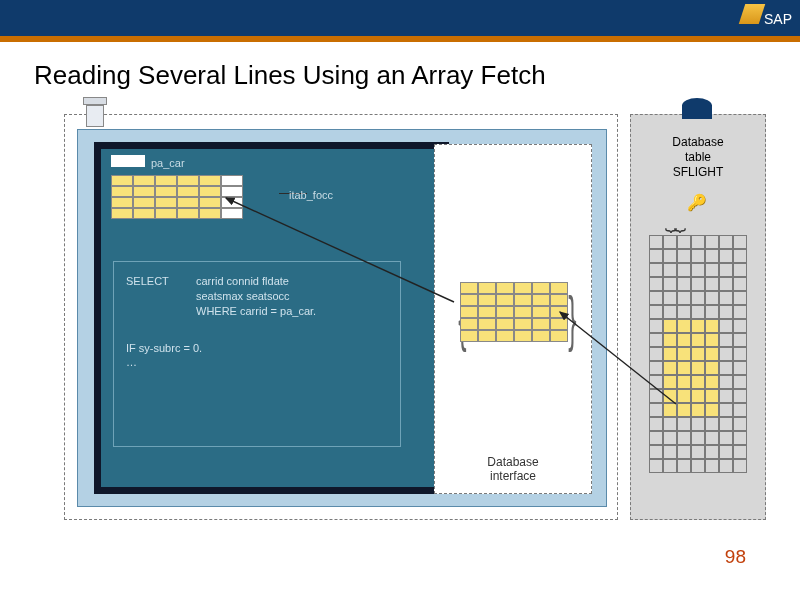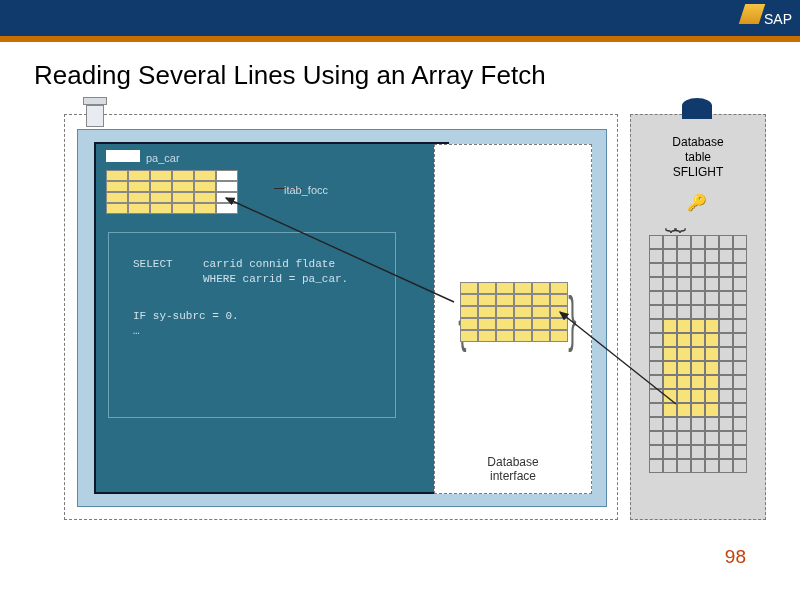--- a/index.html
+++ b/index.html
@@ -9,30 +9,30 @@
 .logo .gold{background:linear-gradient(180deg,#f6c344,#d9961a);width:20px;height:20px;display:inline-block;transform:skewX(-18deg);margin-right:-2px}
 .thin-bar{height:6px;background:#c96d00}
 .title{font-size:26px;font-weight:normal;color:#000;margin:18px 0 0 34px}
 .page-num{position:absolute;right:54px;bottom:32px;font-size:19px;color:#c2410c}
 .stage{position:absolute;left:36px;top:114px;width:730px;height:420px}
 .outer-box{position:absolute;left:28px;top:0;width:554px;height:406px;border:1px dashed #7a7a7a;background:#fff}
 .server-icon{position:absolute;left:18px;top:-18px;width:24px}
 .server-icon .top{width:24px;height:8px;background:#d8dde4;border:1px solid #888}
 .server-icon .body{width:18px;height:22px;background:#e8ecf2;border:1px solid #888;margin:0 auto}
 .blue-panel{position:absolute;left:12px;top:14px;width:530px;height:378px;background:#b4d1e4;border:1px solid #5a8aaa}
-.teal-panel{position:absolute;left:16px;top:12px;width:355px;height:352px;background:#2b6c85;border:2px solid #0f172a;color:#e6f0f5;font-size:11px}
+.teal-panel{position:absolute;left:16px;top:12px;width:355px;height:352px;background:#2b6c85;border:7px solid #0f172a;color:#e6f0f5;font-size:11px}
 .pa-car{position:absolute;left:50px;top:8px;color:#c9dce5}
 .pa-input{position:absolute;left:10px;top:6px;width:34px;height:12px;background:#fff}
 .itab-grid{position:absolute;left:10px;top:26px}
 .itab-label{position:absolute;left:188px;top:40px;color:#c9dce5}
 .itab-label-line{position:absolute;left:178px;top:44px;width:28px;height:1px;background:#2c2c2c}
 .mini-grid{display:grid;grid-template-columns:repeat(6,22px);grid-auto-rows:11px}
 .mini-grid .c{border:1px solid #888;background:#f8e27a}
 .mini-grid .c.w{background:#fff}
-.code{position:absolute;left:12px;top:88px;width:288px;height:186px;border:1px solid #6fa3b8;padding:24px;color:#cfe2ec;font-size:11px;line-height:1.35;font-family:Liberation Mono, monospace}
+.code{position:absolute;left:12px;top:112px;width:288px;height:186px;border:1px solid #6fa3b8;padding:12px;color:#cfe2ec;font-size:11px;line-height:1.35;font-family:Liberation Sans, sans-serif}
 .kw{display:inline-block;width:70px}
 .table-badge{display:inline-block;background:#0f3a6b;color:#fff;padding:0 4px;border:1px solid #0a2646;font-size:10px}
 .db-interface{position:absolute;right:14px;top:14px;width:158px;height:350px;border:1px dashed #7a7a7a;background:#fff}
 .db-if-label{position:absolute;bottom:10px;width:100%;text-align:center;font-size:12px;color:#333}
 .mid-table{position:absolute;left:382px;top:152px}
 .small-grid{display:grid;grid-template-columns:repeat(6,18px);grid-auto-rows:12px}
 .small-grid .c{border:1px solid #888;background:#f8e27a}
 .brace-l{position:absolute;left:374px;top:152px;font-size:62px;color:#666;transform:scaleX(.4)}
 .brace-r{position:absolute;left:484px;top:152px;font-size:62px;color:#666;transform:scaleX(.4)}
 .db-box{position:absolute;right:0;top:0;width:136px;height:406px;border:1px dashed #7a7a7a;background:#d7d7d7}
@@ -99,20 +99,21 @@
               <div class="c"></div>
               <div class="c"></div>
               <div class="c w"></div>
             </div>
         </div>
         <div class="itab-label-line"></div>
         <div class="itab-label">itab_focc</div>
 
         <div class="code">
           <div><span class="kw">SELECT</span><span>carrid connid fldate</span></div>
+          <div><span class="kw"></span><span>seatsmax seatsocc</span></div>
           <div><span class="kw"></span><span>WHERE carrid = pa_car.</span></div>
           <div style="height:22px"></div>
           <div>IF sy-subrc = 0.</div>
           <div>…</div>
         </div>
       </div>
 
       <div class="db-interface">
         <div class="db-if-label" style="white-space:pre-line">Database
 interface</div>

